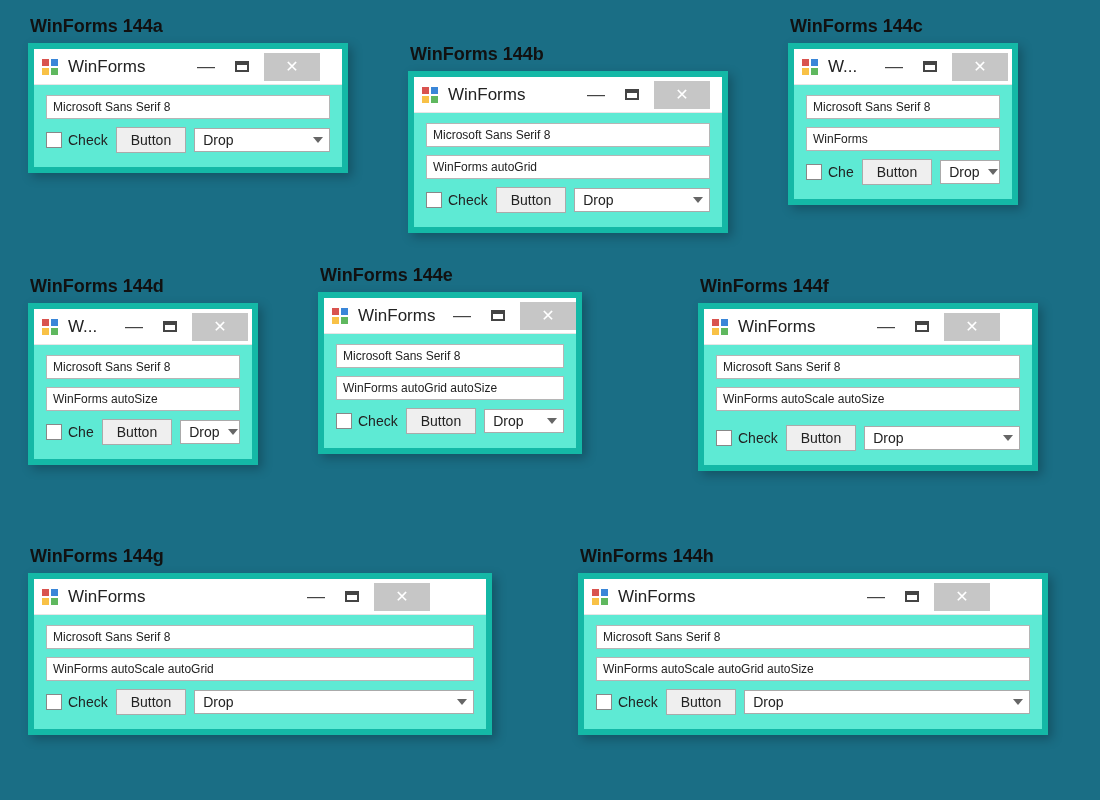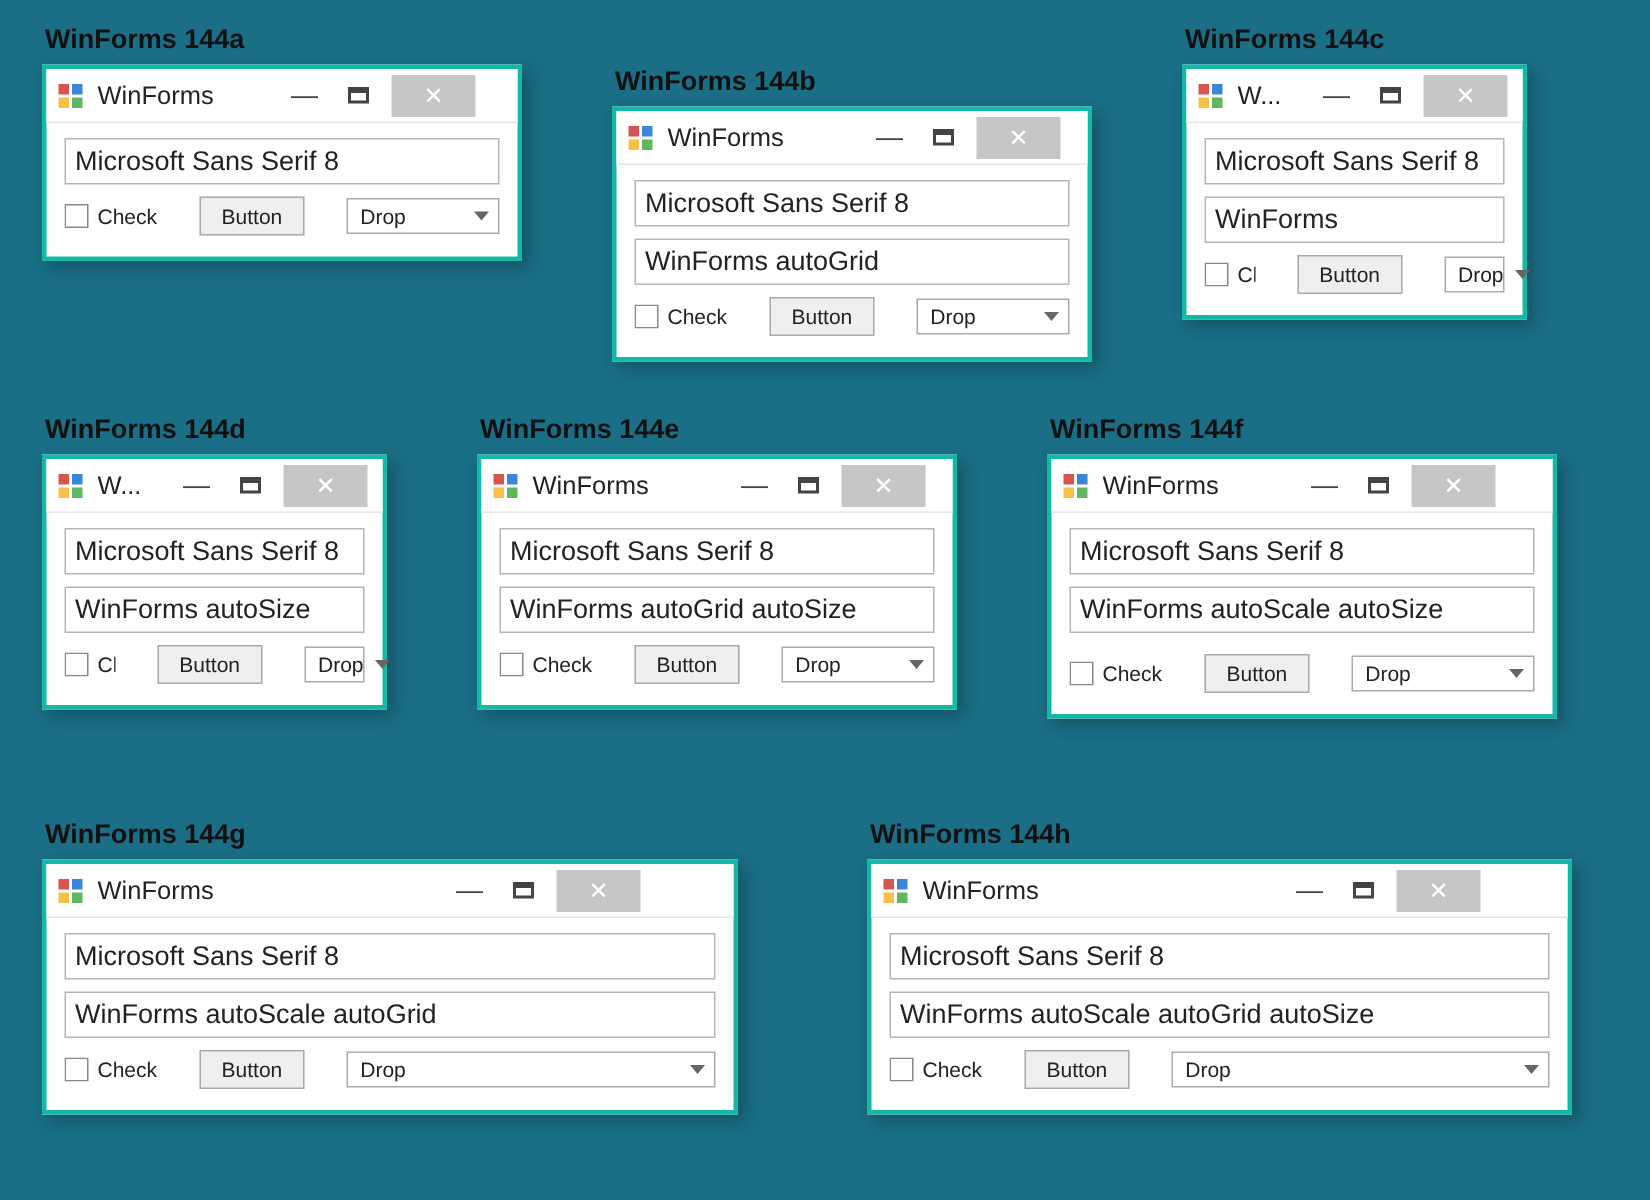--- a/index.html
+++ b/index.html
@@ -14,22 +14,22 @@
   }
   .grid { position: relative; }
   .cell { position: absolute; }
   .heading {
     font-weight: 700;
     font-size: 18px;
     color: #111;
     margin: 0 0 6px 2px;
   }
   .window {
-    background: #ffffff;
-    border: 3px solid #14b8a6;
+    background: #5eead4;
+    border: 6px solid #14b8a6;
     box-shadow: 4px 4px 10px rgba(0,0,0,0.25);
   }
   .titlebar {
     display: flex;
     align-items: center;
     height: 36px;
     padding: 0 0 0 8px;
     background: #fff;
     border-bottom: 1px solid #e6e6e6;
   }
@@ -89,30 +89,30 @@
     border:2px solid #444;
     border-top-width:4px;
   }
   .body {
     padding: 10px 12px 14px 12px;
   }
   .textbox {
     width: 100%;
     background:#fff;
     border:1px solid #b5b5b5;
-    font-size:18px;
+    font-size:12px;
     padding:4px 6px;
     margin-bottom:8px;
     color:#222;
     white-space:nowrap; overflow:hidden;
   }
   .row {
     display:flex;
     align-items:center;
-    gap:28px;
+    gap:8px;
     margin-top:6px;
   }
   .chk {
     display:flex; align-items:center;
     font-size:14px; color:#222;
     white-space:nowrap; overflow:hidden;
     flex-shrink:1;
     min-width:0;
   }
   .chk-box {
@@ -287,21 +287,21 @@
           </label>
           <button class="btn">Button</button>
           <div class="select">
             <span>Drop</span>
             <span class="chevron"></span>
           </div>
         </div>
       </div>
     </div>
   </div>
-    <div class="cell" style="left: 290px; top: 260px; width: 320px;">
+    <div class="cell" style="left: 290px; top: 249px; width: 264px;">
     <div class="heading">WinForms 144e</div>
     <div class="window">
       <div class="titlebar">
         <span class="app-icon"><span></span></span>
         <span class="title-text" style="max-width:130px">WinForms</span>
         <div class="win-controls">
           <div class="win-btn win-min">
               <span>—</span>
             </div>
           <div class="win-btn win-max">

